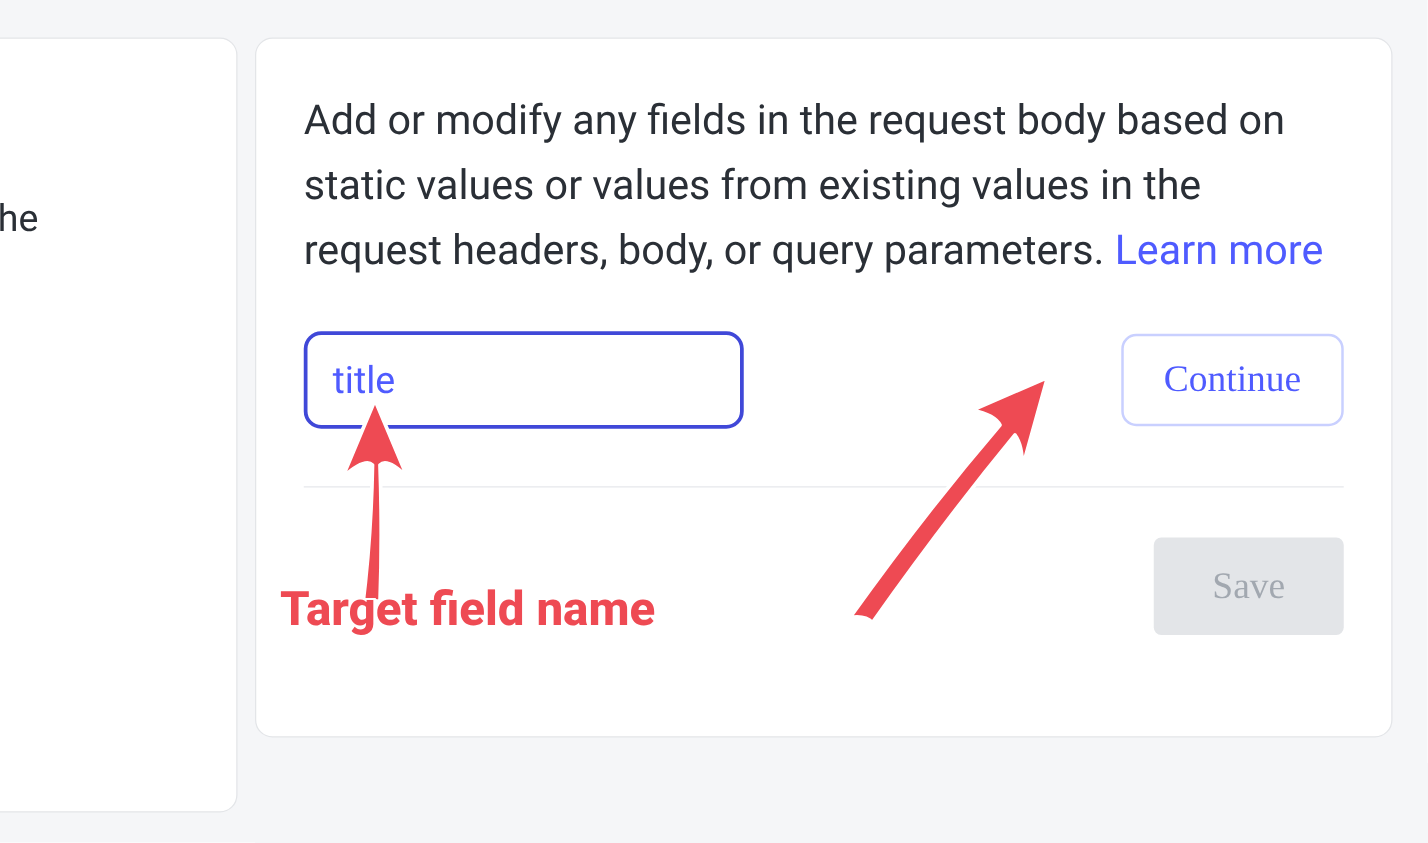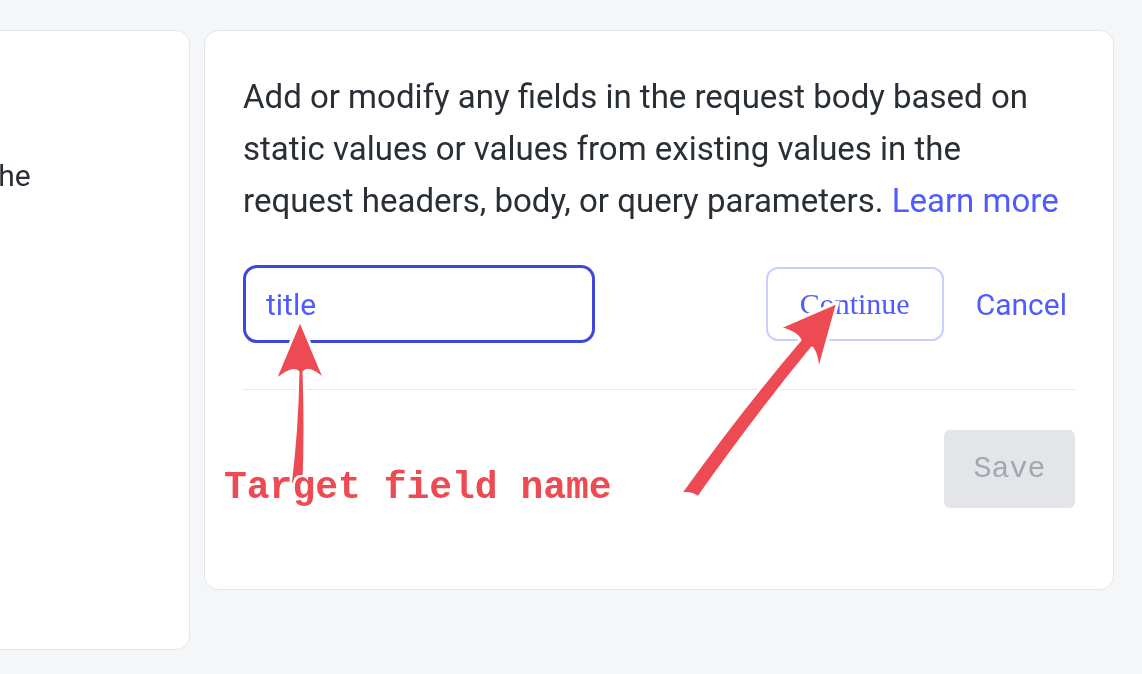--- a/index.html
+++ b/index.html
@@ -90,28 +90,28 @@
       cursor: pointer;
       margin-left: 12px;
       margin-right: 8px;
     }
     .actions-row {
       display: flex;
       justify-content: flex-end;
       margin-top: 40px;
     }
     .save-btn {
-      width: 131px;
+      width: 152px;
       height: 78px;
       background: #e3e5e8;
       color: #a2a8b0;
       border: none;
       border-radius: 6px;
       font-size: 30px;
-      font-family: Liberation Mono, monospace;
+      font-family: Liberation Serif, serif;
       cursor: not-allowed;
     }
     
     .arrow {
       position: absolute;
       pointer-events: none;
     }
     .arrow svg { display: block; }
     .arrow1 { left: 260px; top: 310px; width: 80px; height: 180px; }
     .arrow2 { left: 670px; top: 290px; width: 190px; height: 220px; }
@@ -119,40 +119,38 @@
       position: absolute;
       left: 224px;
       top: 466px;
       font-size: 38px;
       font-weight: 800;
       color: #ee4a53;
       text-shadow:
         -2px -2px 0 #fff, 2px -2px 0 #fff, -2px 2px 0 #fff, 2px 2px 0 #fff,
         -2px 0 0 #fff, 2px 0 0 #fff, 0 -2px 0 #fff, 0 2px 0 #fff;
       pointer-events: none;
-      font-family: Liberation Mono, monospace;
     }
   </style>
 </head>
 <body>
 
 <div class="left-card">
   <div class="left-text">ey to the</div>
 </div>
 
 <div class="main-card">
   <p class="description">
     <span>Add or modify any fields in the request body based on static values or values from existing values in the request headers, body, or query parameters. </span><a class="learn-more">Learn more</a>
   </p>
 
   <div class="form-row">
     <input type="text" class="title-input" value="title" style="">
     <div class="spacer"></div>
     <button class="continue-btn">Continue</button>
-    <span class="cancel-link">Cancel</span>
   </div>
 
   <div class="actions-row">
     <button class="save-btn" disabled="">Save</button>
   </div>
 </div>
 
 <div class="arrow arrow1">
   <svg width="80" height="180" viewBox="0 0 80 180">
     <path d="M 40 10 L 14 72 Q 32 56 38 62 Q 37 120 30 176 Q 40 168 44 172 Q 46 118 44 62 Q 50 56 66 72 Z" fill="#ee4a53" stroke="#fff" stroke-width="3" stroke-linejoin="round"></path>

